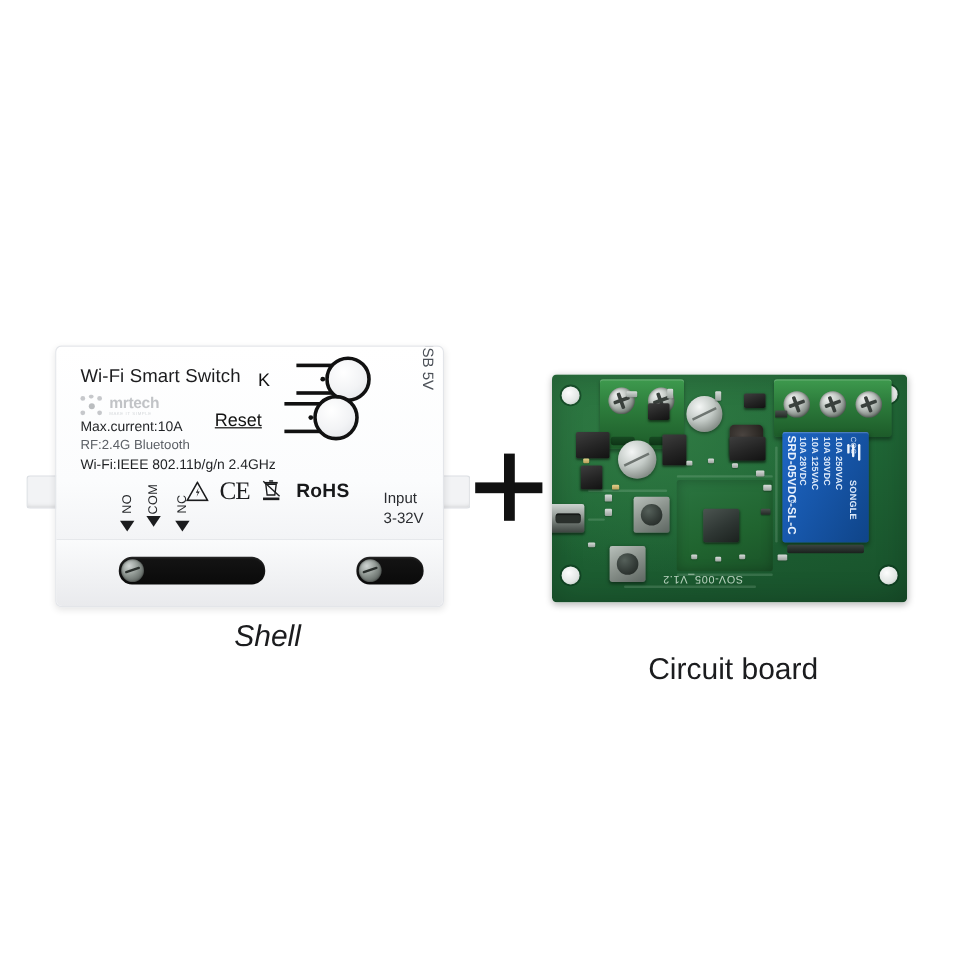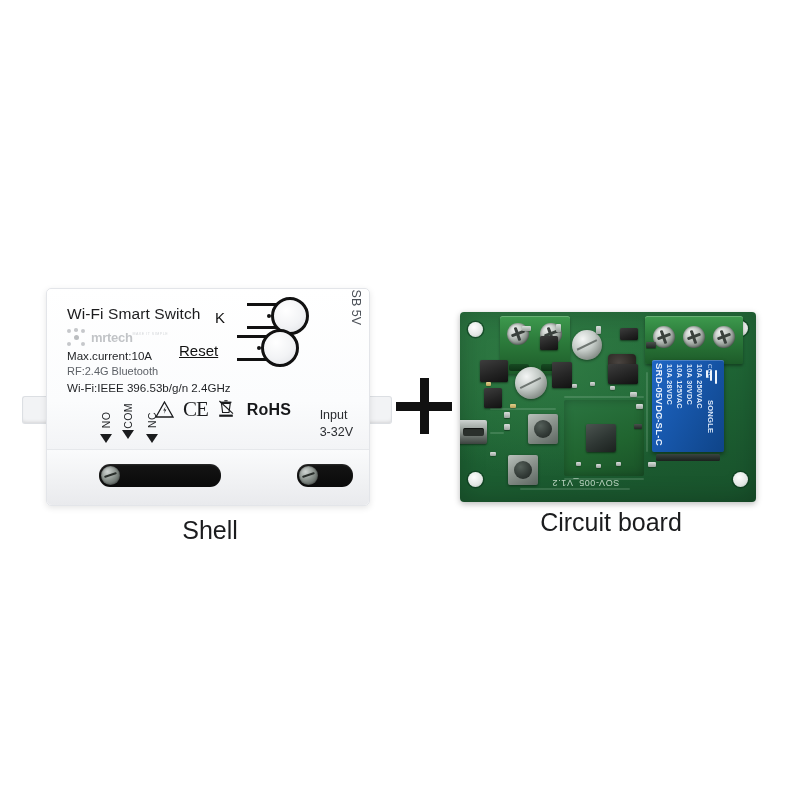--- a/index.html
+++ b/index.html
@@ -65,21 +65,21 @@
   
   .brand{position:absolute;left:20px;top:40px;display:flex;align-items:center;gap:5px;opacity:.42;}
   .brand .mark{width:19px;height:17px;position:relative;}
   .brand .mark span{position:absolute;width:4.4px;height:4.4px;border-radius:50%;background:#7b7f86;}
   .brand .mark span.c{left:7.3px;top:6.3px;width:5px;height:5px;background:#5f646b;}
   .brand .mark span.n1{left:0px;top:0px;}
   .brand .mark span.n2{left:14px;top:0px;}
   .brand .mark span.n3{left:0px;top:12.5px;}
   .brand .mark span.n4{left:14px;top:12.5px;}
   .brand .mark span.n5{left:7.3px;top:-1px;height:3.6px;width:3.6px;}
-  .brand .txt{display:flex;flex-direction:row;line-height:1;}
+  .brand .txt{display:flex;flex-direction:column;line-height:1;}
   .brand .bn{font-size:13px;color:#6f747b;letter-spacing:-.3px;font-weight:600;}
   .brand .bs{font-size:3.6px;color:#9aa0a7;letter-spacing:.5px;margin-top:1.5px;}
 
   .spec{position:absolute;left:20px;font-size:11.6px;color:#1f2124;white-space:nowrap;}
   .spec.s1{top:60px;}
   .spec.s2{top:76px;color:#5d6167;font-size:11px;}
   .spec.s3{top:92px;}
 
   
   .certs{position:absolute;left:108px;top:110px;display:flex;align-items:center;gap:9px;}
@@ -132,22 +132,22 @@
         box-shadow:inset 0 1px 2px rgba(255,255,255,.10);}
   .term.t1{left:52px;width:122px;}
   .term.t2{left:250px;width:56px;}
   .screw{position:absolute;top:2px;left:2px;width:19px;height:19px;border-radius:50%;
          background:radial-gradient(circle at 35% 30%,#cfd4d2 0%,#8c948f 45%,#424845 100%);
          box-shadow:inset 0 0 2px rgba(0,0,0,.6);}
   .screw:after{content:"";position:absolute;left:3px;top:8px;width:13px;height:2.4px;
          background:#2a2f2c;border-radius:1px;transform:rotate(-18deg);}
 
   .cap{position:absolute;text-align:center;font-size:25px;color:#1b1c1e;}
-  .cap.shell{left:25px;top:516px;width:370px;}
-  .cap.board{left:452px;top:508px;width:318px;}
+  .cap.shell{left:38px;top:516px;width:370px;font-style:italic;}
+  .cap.board{left:452px;top:544px;width:318px;}
 
   
   .pcb-wrap{position:absolute;left:460px;top:312px;width:296px;height:190px;}
   .pcb{
     position:absolute;inset:0;border-radius:4px;
     background:
       radial-gradient(ellipse at 30% 26%, #2f7a43 0%, rgba(47,122,67,0) 58%),
       linear-gradient(168deg,#2a7340 0%,#1f6535 45%,#18512b 100%);
     box-shadow:0 2px 6px rgba(0,0,0,.28), inset 0 0 26px rgba(0,0,0,.22);
     overflow:hidden;
@@ -297,21 +297,21 @@
               <span class="c"></span>
           </div>
           <div class="txt">
             <div class="bn">mrtech</div>
             <div class="bs">MAKE IT SIMPLE</div>
           </div>
         </div>
 
         <div class="spec s1">Max.current:10A</div>
         <div class="spec s2">RF:2.4G Bluetooth</div>
-        <div class="spec s3">Wi-Fi:IEEE 396.53b/g/n 2.4GHz</div>
+        <div class="spec s3">Wi-Fi:IEEE 802.11b/g/n 2.4GHz</div>
 
         <div class="certs">
           <span class="cert-warn">
             <svg width="19" height="17" viewBox="0 0 19 17">
               <path d="M9.5 1 L18 16 L1 16 Z" fill="none" stroke="#1b1c1e" stroke-width="1.3"></path>
               <path d="M10.6 5.5 L8.2 9.6 H9.9 L8.8 13 L11.4 8.6 H9.6 Z" fill="#1b1c1e"></path>
             </svg>
           </span>
           <span class="cert-ce">CE</span>
           <span class="cert-weee">

